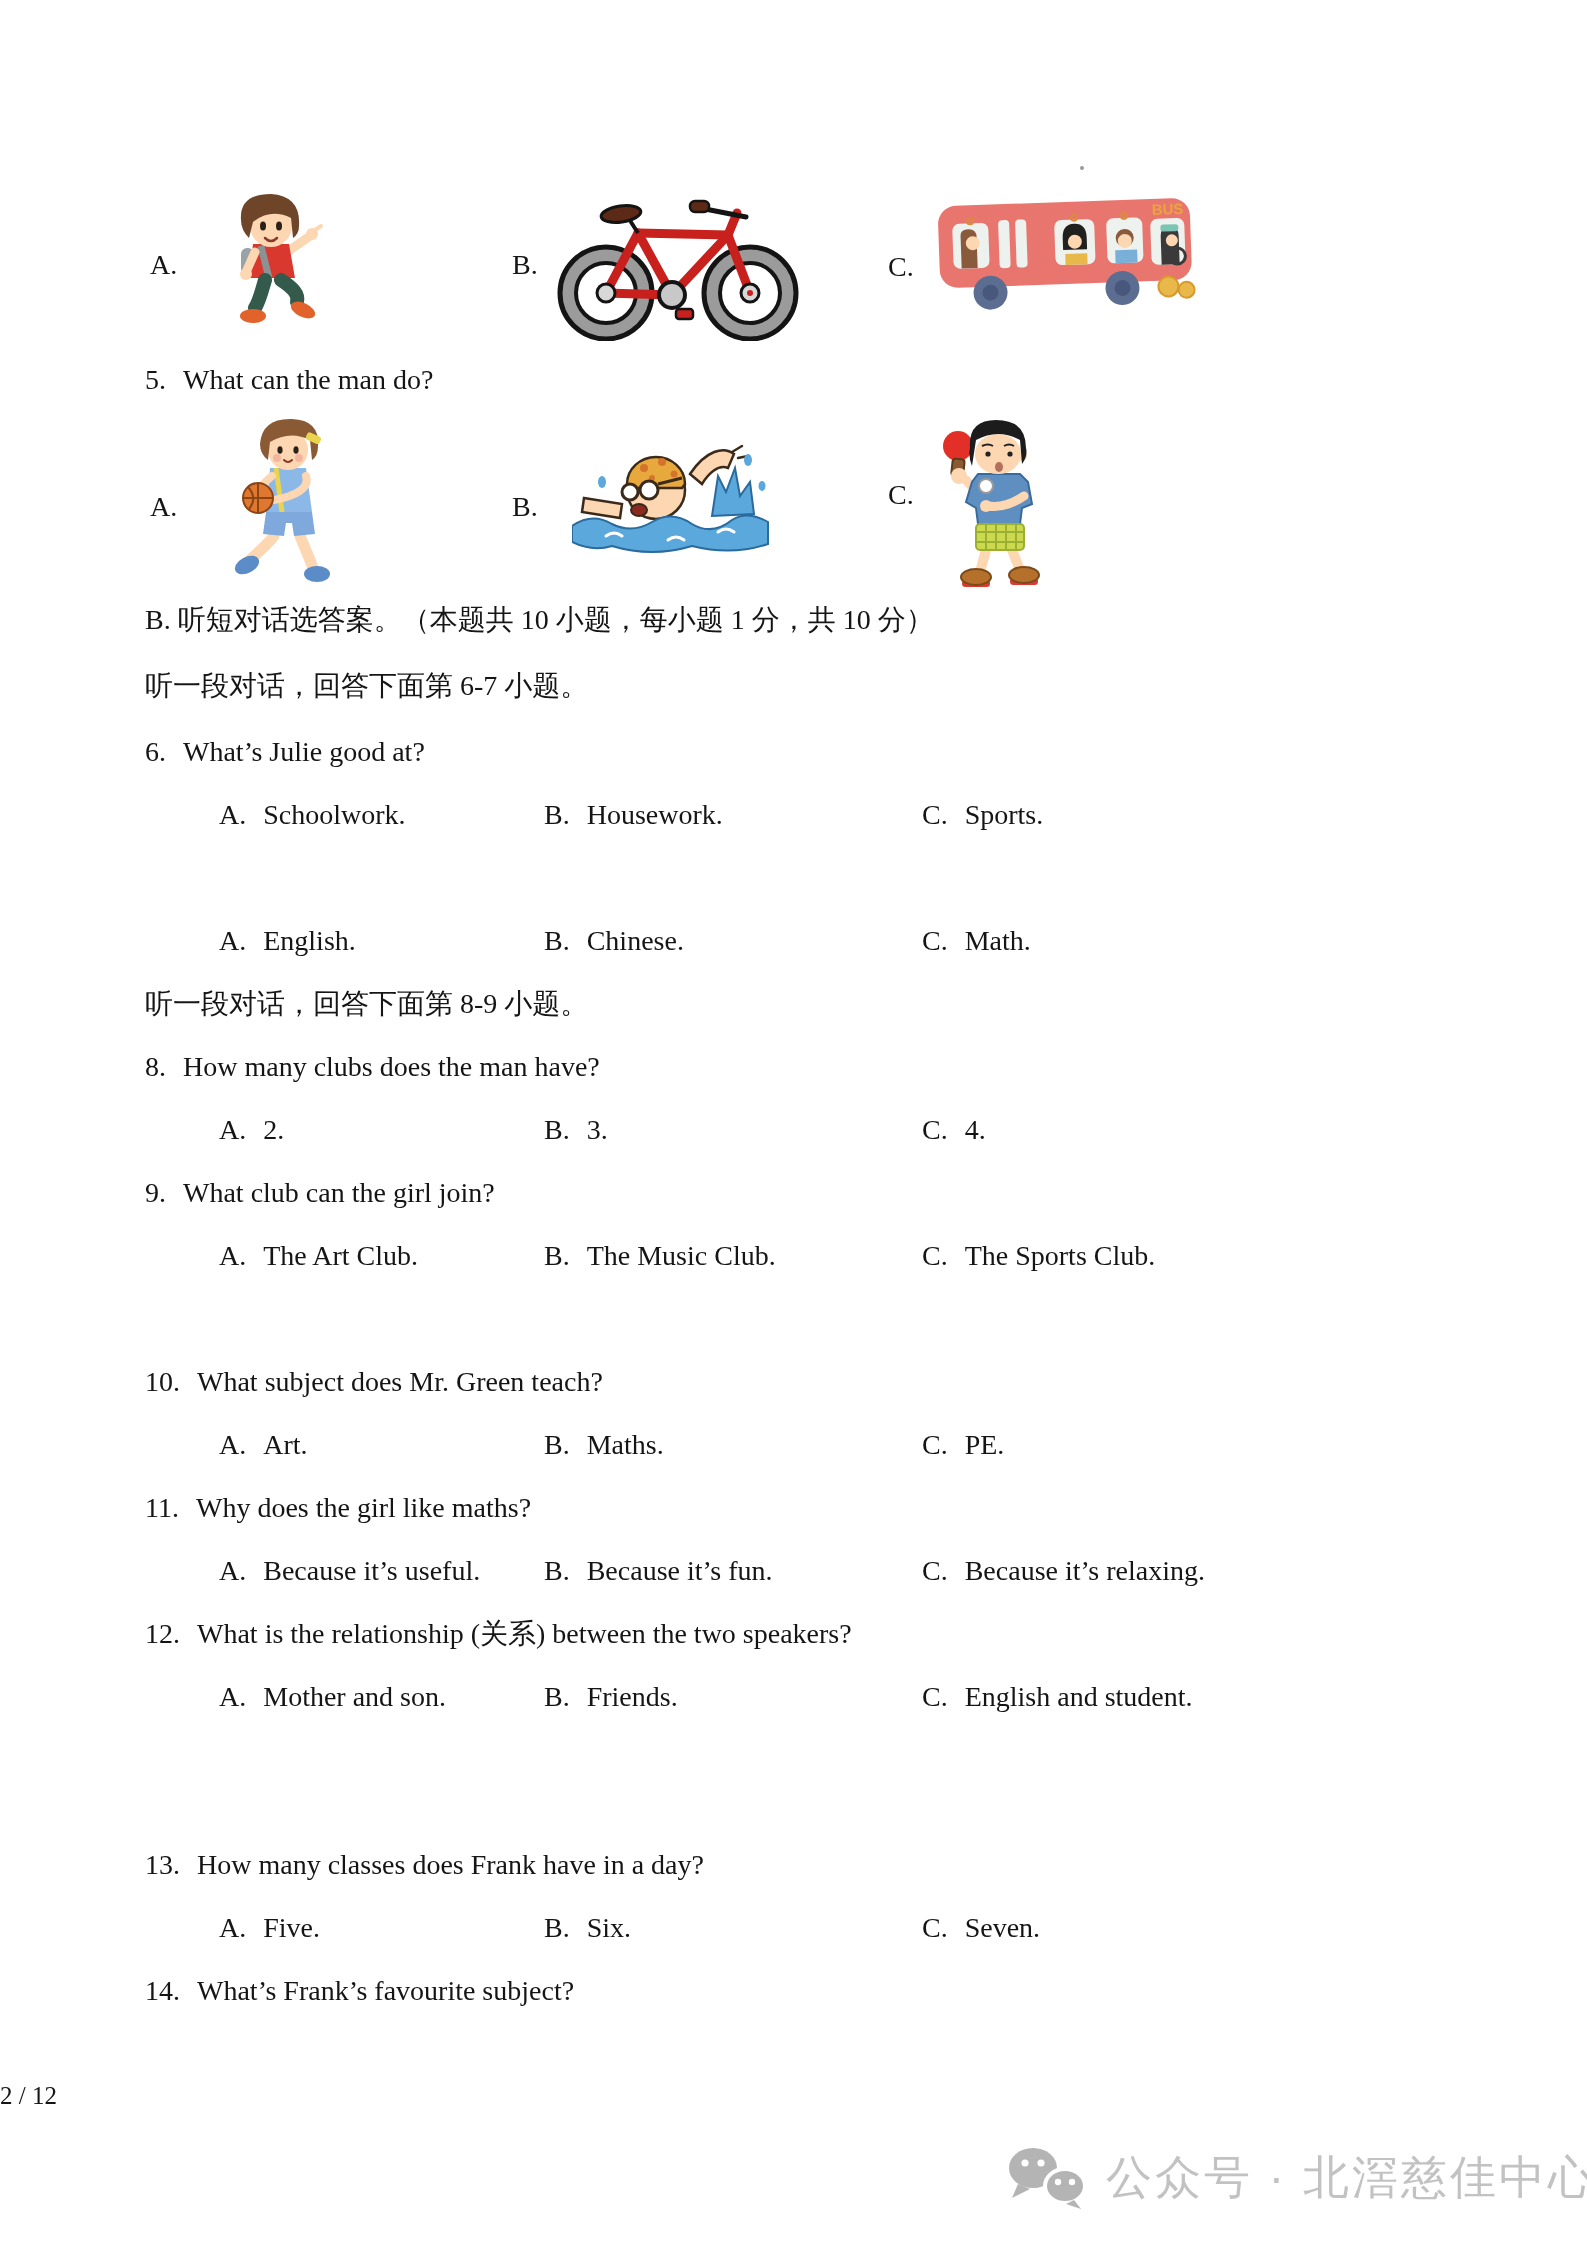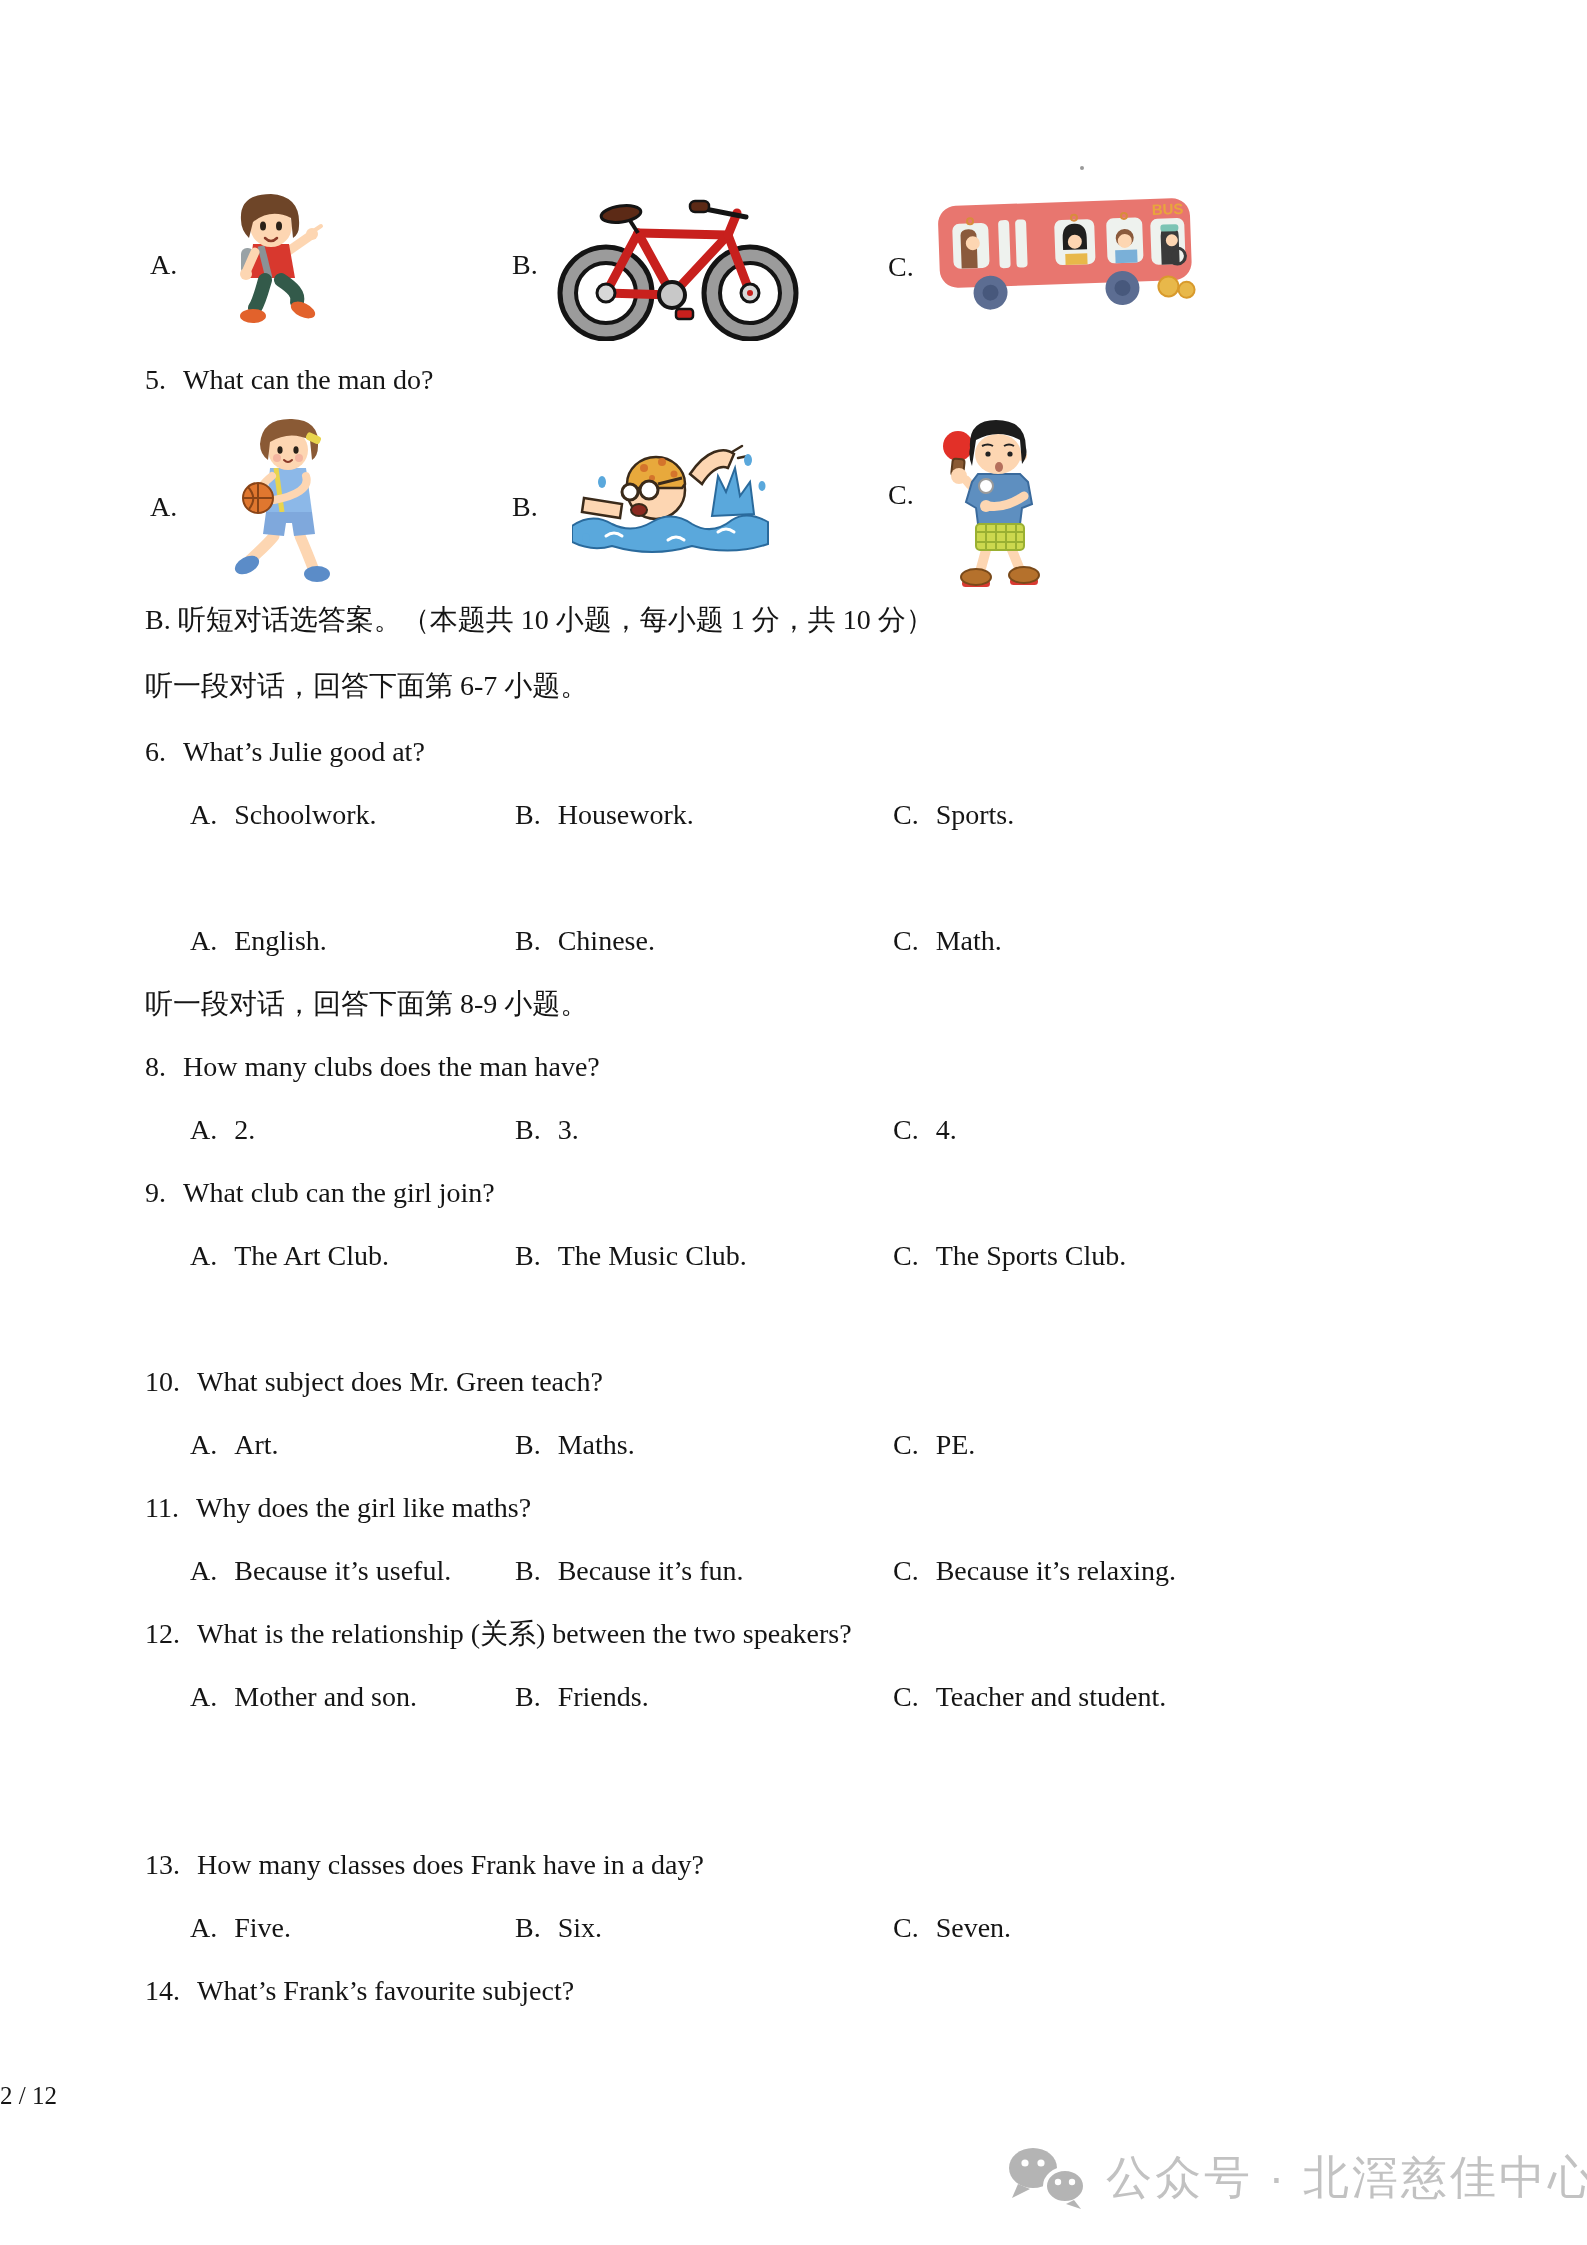--- a/index.html
+++ b/index.html
@@ -2,21 +2,21 @@
 <html><head>
 <meta charset="utf-8">
 <style>
   html,body{margin:0;padding:0;background:#ffffff;}
   .page{
     position:relative;width:1587px;height:2245px;background:#ffffff;
     font-family:"Liberation Serif","DejaVu Serif",serif;color:#151515;overflow:hidden;
   }
   .line{position:absolute;left:145px;font-size:28px;line-height:34px;white-space:nowrap;}
   .optrow{position:absolute;left:0;width:100%;height:36px;font-size:28px;line-height:34px;}
-  .opt{position:absolute;white-space:nowrap;}
+  .opt{position:absolute;white-space:nowrap;margin-left:29px;}
   .oA{left:190px}.oB{left:515px}.oC{left:893px}
   .lbl{display:inline-block;margin-right:17px;}
   .qnum{display:inline-block;margin-right:17px;}
   .pic{position:absolute;}
   .piclabel{position:absolute;font-size:28px;line-height:34px;}
   .footer-page{position:absolute;left:0;width:100%;text-align:left;top:2082px;font-size:25px;}
   .watermark{position:absolute;left:1006px;top:2146px;display:flex;align-items:center;gap:16px;}
   .watermark-text{font-family:"Liberation Sans","DejaVu Sans",sans-serif;font-size:46px;color:#c2c2c2;letter-spacing:3px;white-space:nowrap;}
   .speck{position:absolute;left:1080px;top:166px;width:4px;height:4px;border-radius:50%;background:#9a9a9a;}
 </style>
@@ -258,21 +258,21 @@
     <span class="opt oB"><span class="lbl">B.</span><span>Because it’s fun.</span></span>
     <span class="opt oC"><span class="lbl">C.</span><span>Because it’s relaxing.</span></span>
   </div>
 
   <div class="line" style="top:1617px">
     <span class="qnum">12.</span><span>What is the relationship (关系) between the two speakers?</span>
   </div>
   <div class="optrow" style="top:1680px">
     <span class="opt oA"><span class="lbl">A.</span><span>Mother and son.</span></span>
     <span class="opt oB"><span class="lbl">B.</span><span>Friends.</span></span>
-    <span class="opt oC"><span class="lbl">C.</span><span>Teacher and student.</span></span>
+    <span class="opt oC"><span class="lbl">C.</span><span>English and student.</span></span>
   </div>
 
 
   <div class="line" style="top:1848px">
     <span class="qnum">13.</span><span>How many classes does Frank have in a day?</span>
   </div>
   <div class="optrow" style="top:1911px">
     <span class="opt oA"><span class="lbl">A.</span><span>Five.</span></span>
     <span class="opt oB"><span class="lbl">B.</span><span>Six.</span></span>
     <span class="opt oC"><span class="lbl">C.</span><span>Seven.</span></span>

